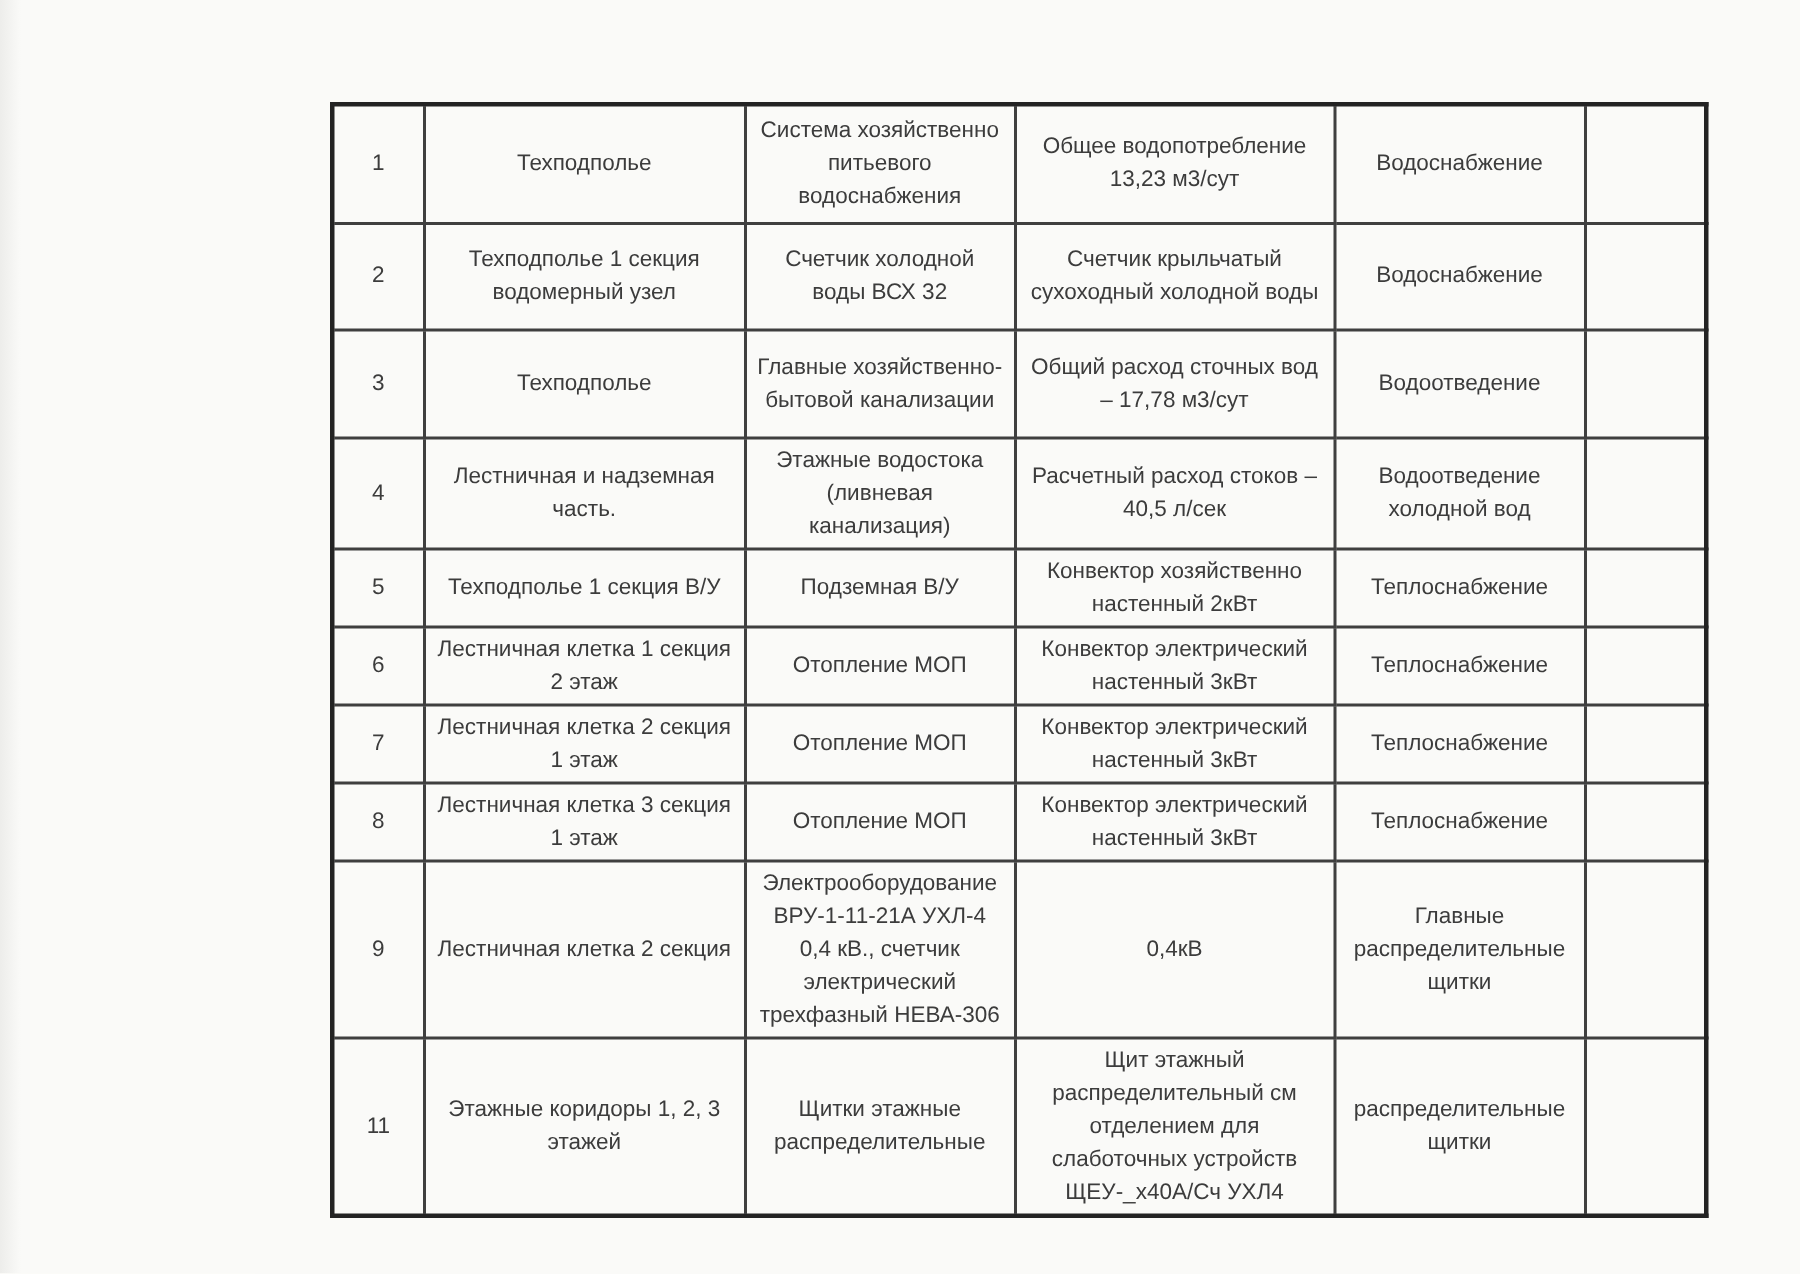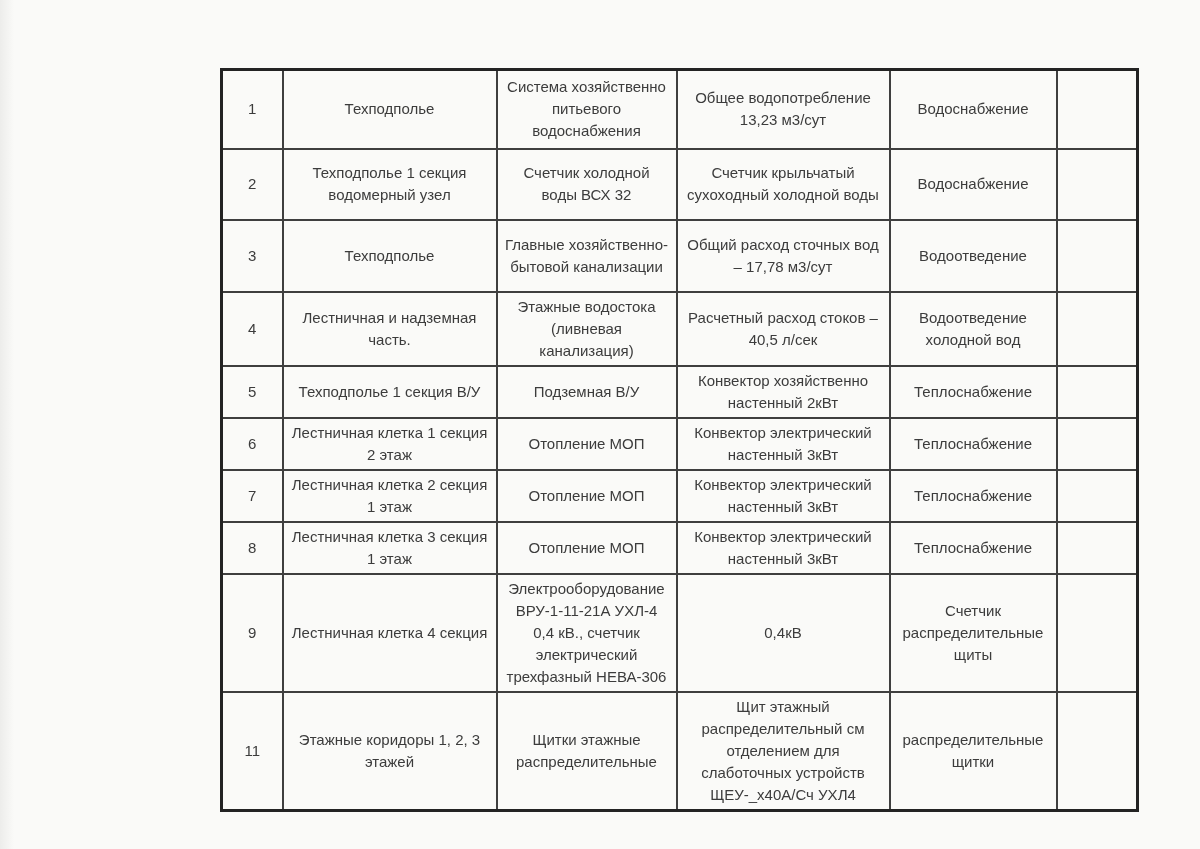--- a/index.html
+++ b/index.html
@@ -123,24 +123,24 @@
       <tr style="height:43px">
         <td class="c-num">8</td>
         <td>Лестничная клетка 3 секция 1 этаж</td>
         <td>Отопление МОП</td>
         <td>Конвектор электрический настенный  3кВт</td>
         <td>Теплоснабжение</td>
         <td></td>
       </tr>
       <tr style="height:113px">
         <td class="c-num">9</td>
-        <td>Лестничная клетка 4 секция</td>
+        <td>Лестничная клетка 2 секция</td>
         <td>Электрооборудование ВРУ-1-11-21А УХЛ-4 0,4 кВ., счетчик электрический трехфазный НЕВА-306</td>
         <td>0,4кВ</td>
-        <td>Счетчик распределительные щиты</td>
+        <td>Главные распределительные щитки</td>
         <td></td>
       </tr>
       <tr style="height:109px">
         <td class="c-num">11</td>
         <td>Этажные коридоры 1, 2, 3 этажей</td>
         <td>Щитки этажные распределительные</td>
         <td>Щит этажный распределительный см отделением для слаботочных устройств ЩЕУ-_х40А/Сч УХЛ4</td>
         <td>распределительные щитки</td>
         <td></td>
       </tr>

